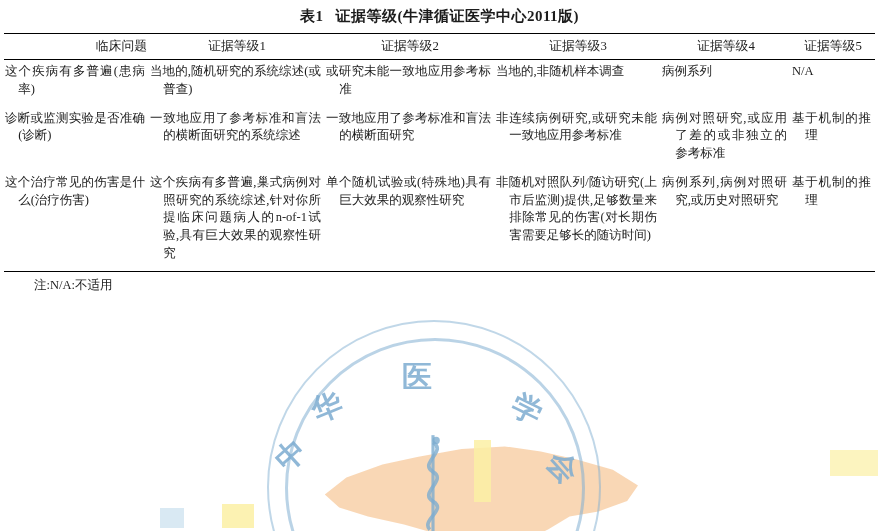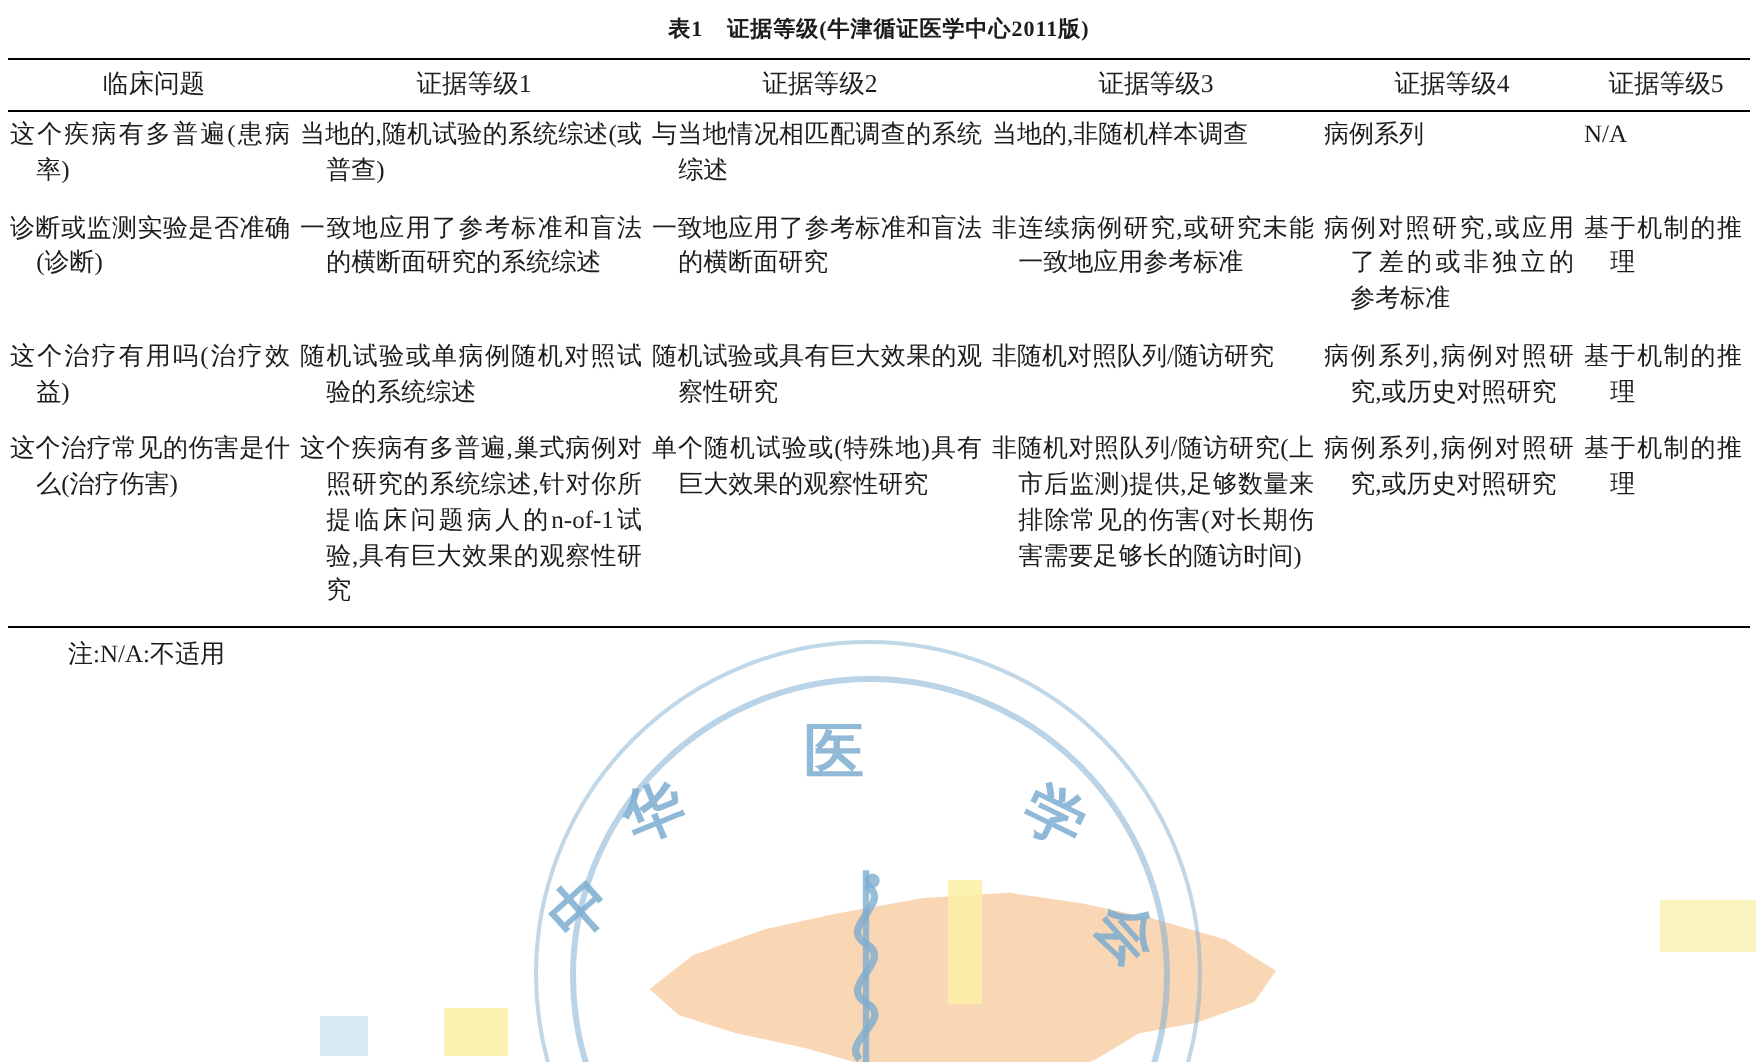--- a/index.html
+++ b/index.html
@@ -27,36 +27,36 @@
   .wm-char.c4 { left:548px; top:452px; transform:rotate(48deg); }
   .wm-snake { position:absolute; left:412px; top:432px; width:42px; height:105px; }
   .wm-patch { position:absolute; background:#fbf0a4; opacity:0.85; }
   .wm-patch.p1 { left:222px; top:504px; width:32px; height:24px; }
   .wm-patch.p2 { left:474px; top:440px; width:17px; height:62px; }
   .wm-patch.p3 { left:830px; top:450px; width:48px; height:26px; opacity:0.7; }
   .wm-patch.p4 { left:160px; top:508px; width:24px; height:20px; background:#cfe3f0; opacity:0.8; }
 
   
   .content { position:relative; z-index:2; }
-  .title-row { text-align:center; font-weight:bold; font-size:11px; padding-top:7px; letter-spacing:0.5px; }
+  .title-row { text-align:center; font-weight:bold; font-size:15px; padding-top:7px; letter-spacing:0.5px; }
   .title-row .tlabel { margin-right:12px; }
 
   table.evidence {
     width:871px; margin:7px 4px 0 4px;
     border-collapse:collapse; table-layout:fixed;
     border-top:1.6px solid #000; border-bottom:1.6px solid #000;
     font-size:12.5px;
   }
   col.c1{width:145px;} col.c2{width:176px;} col.c3{width:170px;}
   col.c4{width:166px;} col.c5{width:130px;} col.c6{width:84px;}
   th {
     font-weight:normal; font-size:12.8px;
     border-bottom:0.9px solid #000; padding:4px 2px;
   }
-  th.first { text-align:center; padding-left:3px; }
+  th.first { text-align:right; padding-left:3px; }
   td { vertical-align:top; padding:3px 4px 8px 1px; line-height:1.42;margin-left:38px; }
   td .t { padding-left:1.05em; text-indent:-1.05em; text-align:justify; }
   .note { font-size:12.5px; padding:5px 0 0 34px; }
 </style>
 </head>
 <body>
 
 <div class="page">
 
   <div class="wm-layer">
@@ -104,24 +104,24 @@
           <th>证据等级4</th>
           <th>证据等级5</th>
         </tr>
       </thead>
       <tbody>
         <tr>
           <td>
               <div class="t">这个疾病有多普遍(患病率)</div>
             </td>
           <td>
-              <div class="t">当地的,随机试验的系统综述(或普查)</div>
+              <div class="t">当地的,随机研究的系统综述(或普查)</div>
             </td>
           <td>
-              <div class="t">与当地情况相匹配调查的系统综述</div>
+              <div class="t">或研究未能一致地应用参考标准</div>
             </td>
           <td>
               <div class="t">当地的,非随机样本调查</div>
             </td>
           <td>
               <div class="t">病例系列</div>
             </td>
           <td>
               <div class="t">N/A</div>
             </td>
@@ -141,40 +141,20 @@
             </td>
           <td>
               <div class="t">病例对照研究,或应用了差的或非独立的参考标准</div>
             </td>
           <td>
               <div class="t">基于机制的推理</div>
             </td>
         </tr>
         <tr>
           <td>
-              <div class="t">这个治疗有用吗(治疗效益)</div>
-            </td>
-          <td>
-              <div class="t">随机试验或单病例随机对照试验的系统综述</div>
-            </td>
-          <td>
-              <div class="t">随机试验或具有巨大效果的观察性研究</div>
-            </td>
-          <td>
-              <div class="t">非随机对照队列/随访研究</div>
-            </td>
-          <td>
-              <div class="t">病例系列,病例对照研究,或历史对照研究</div>
-            </td>
-          <td>
-              <div class="t">基于机制的推理</div>
-            </td>
-        </tr>
-        <tr>
-          <td>
               <div class="t">这个治疗常见的伤害是什么(治疗伤害)</div>
             </td>
           <td>
               <div class="t">这个疾病有多普遍,巢式病例对照研究的系统综述,针对你所提临床问题病人的n-of-1试验,具有巨大效果的观察性研究</div>
             </td>
           <td>
               <div class="t">单个随机试验或(特殊地)具有巨大效果的观察性研究</div>
             </td>
           <td>
               <div class="t">非随机对照队列/随访研究(上市后监测)提供,足够数量来排除常见的伤害(对长期伤害需要足够长的随访时间)</div>

